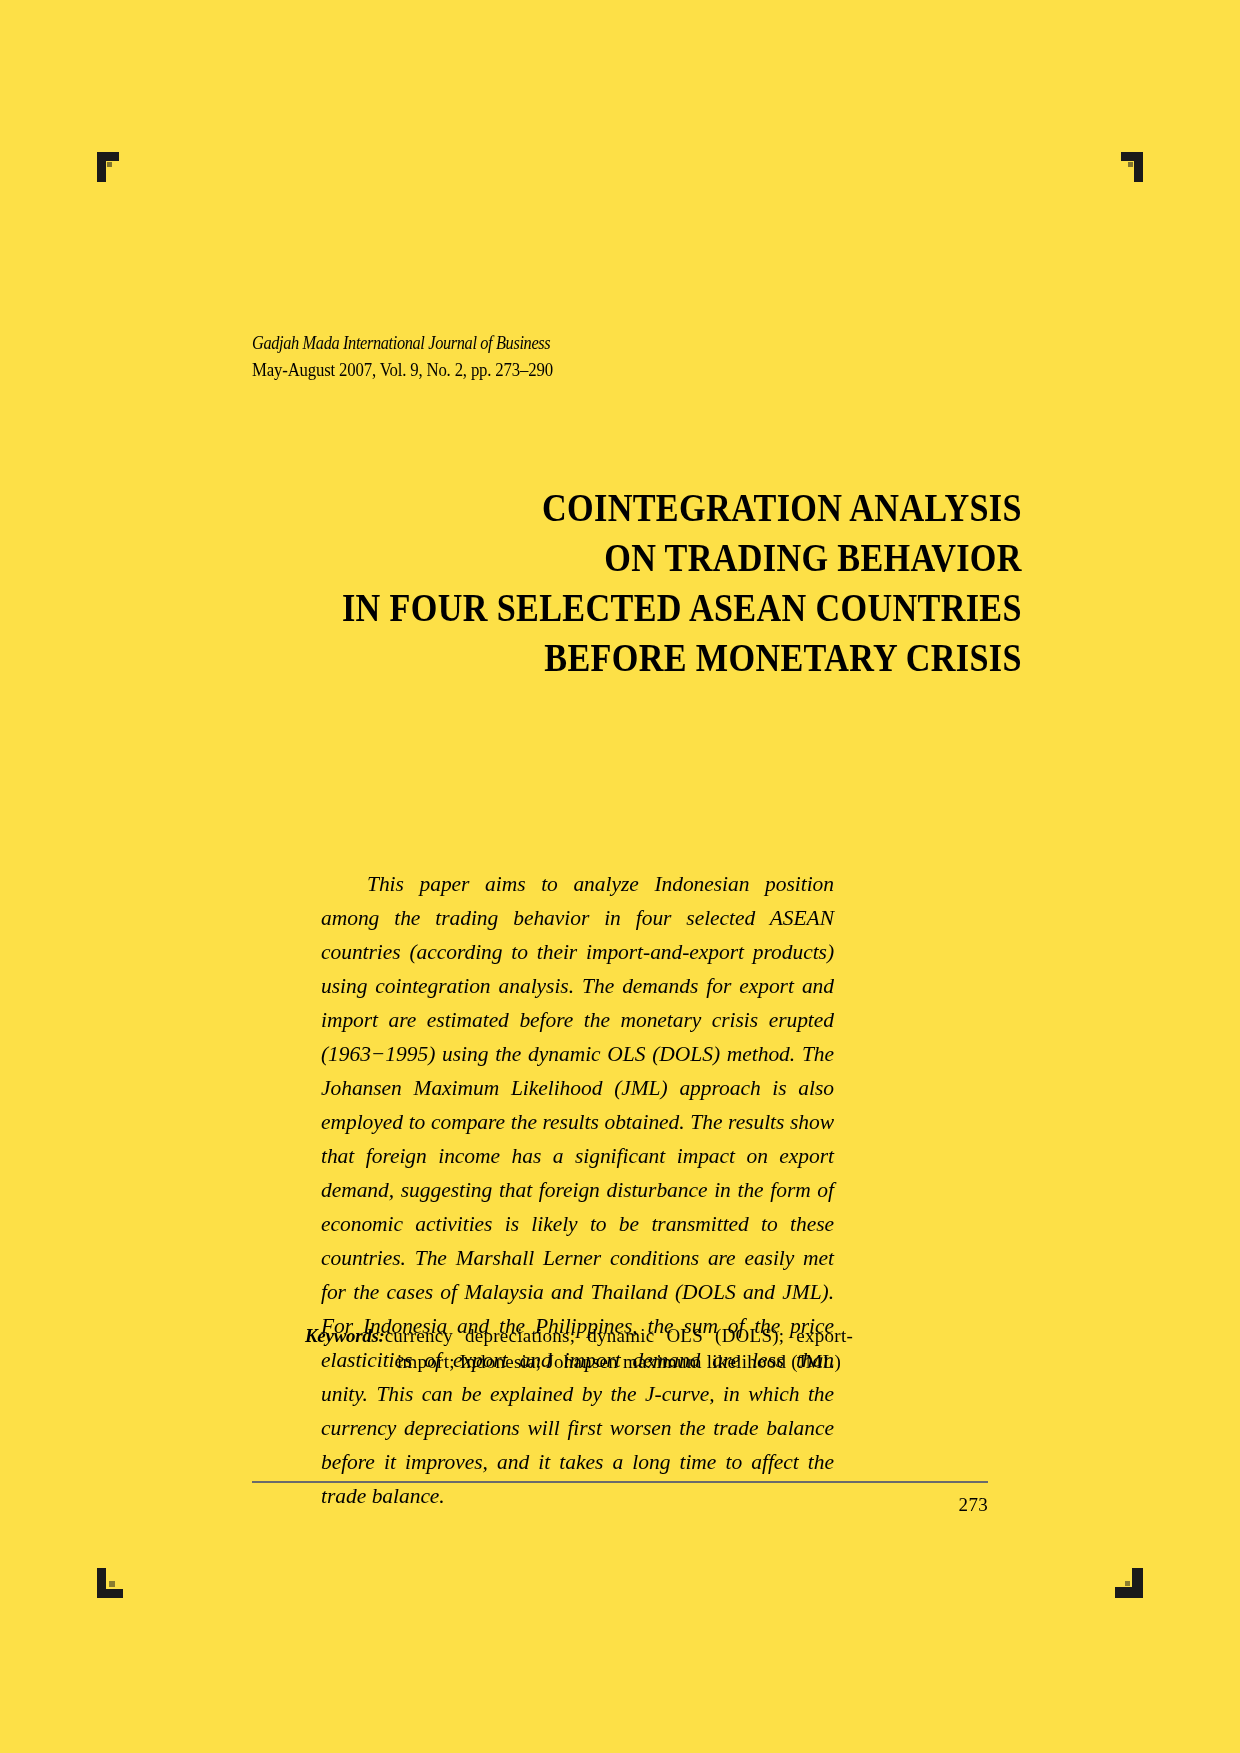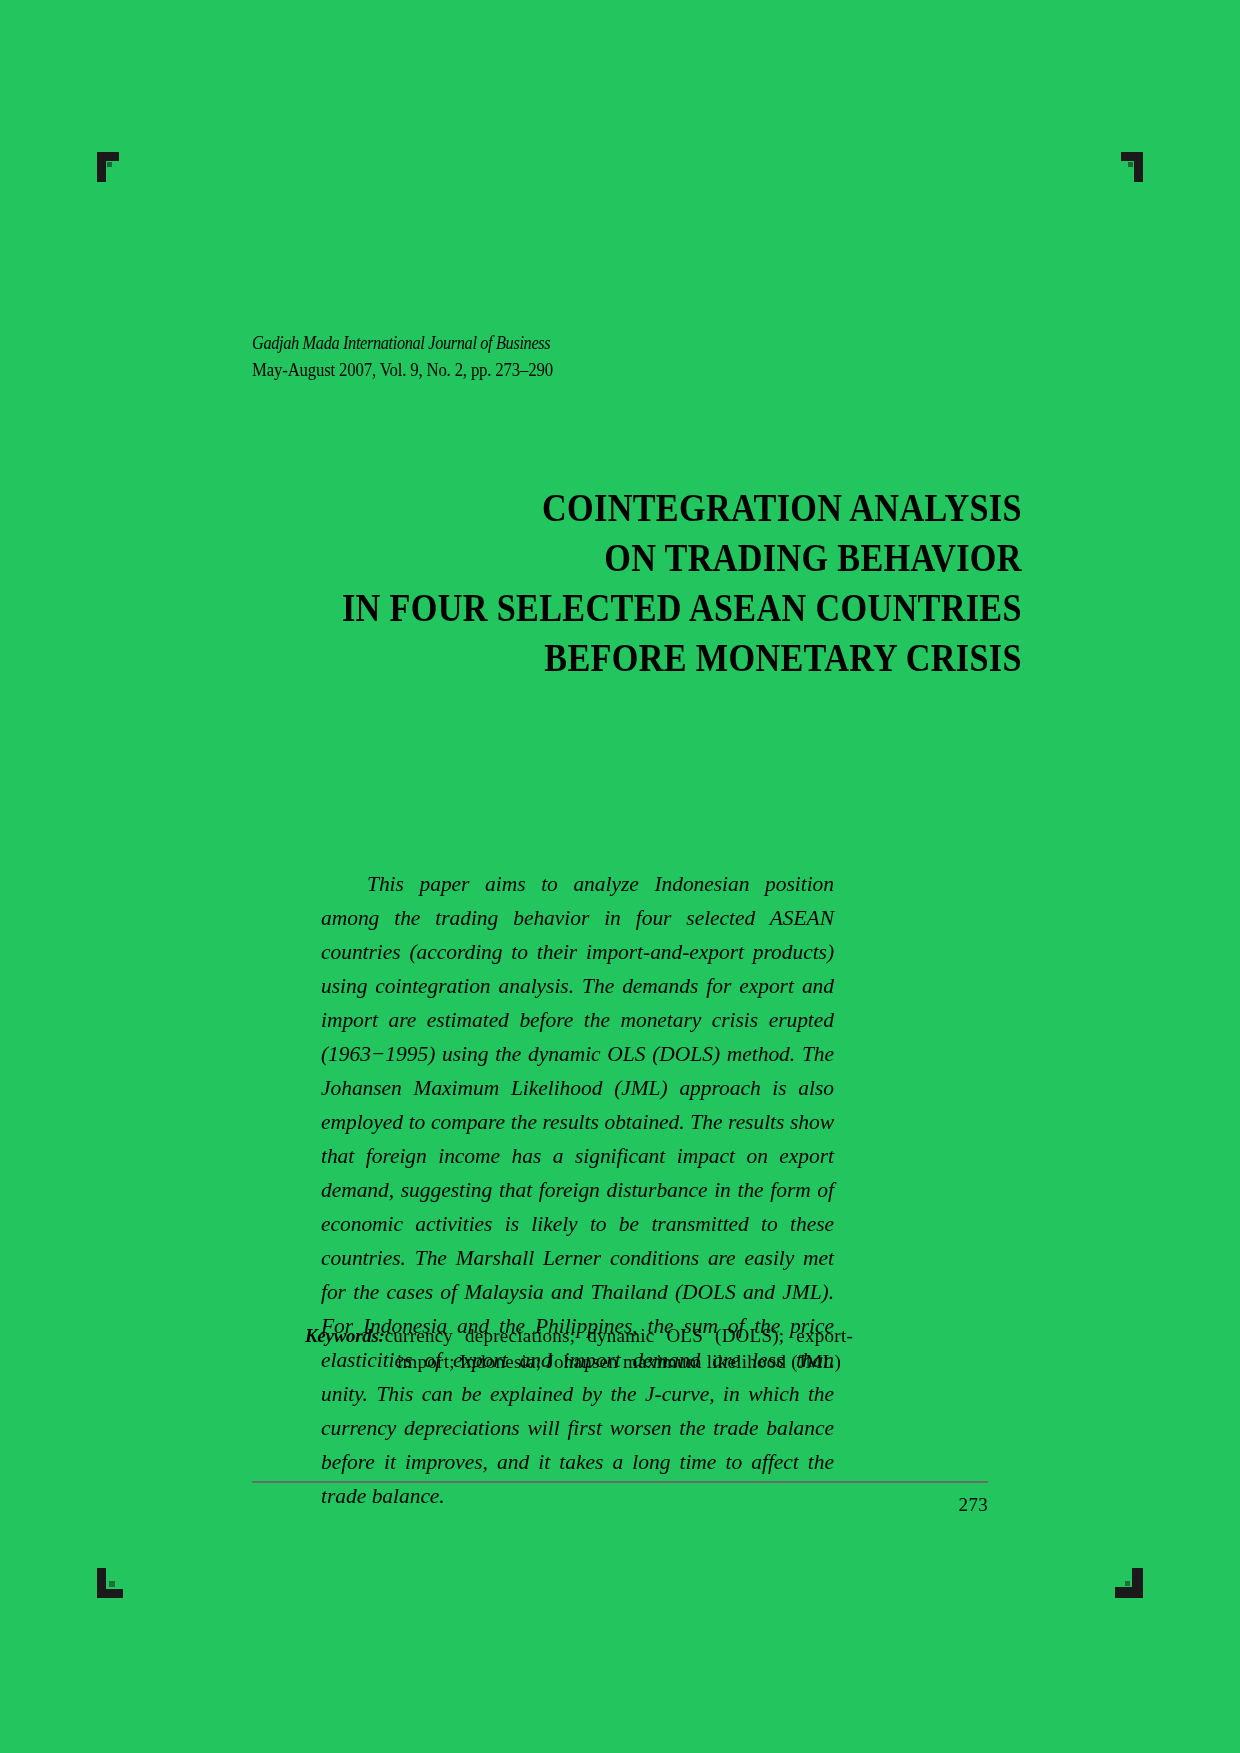--- a/index.html
+++ b/index.html
@@ -8,21 +8,21 @@
     background: #ffffff;
   }
   body {
     font-family: "Liberation Serif", "DejaVu Serif", serif;
     color: #000000;
   }
   .page {
     position: relative;
     width: 1240px;
     height: 1753px;
-    background: #22c55e;
+    background: #fde047;
     overflow: hidden;
     margin: 0 auto;
   }
 
   
   .crop-mark {
     position: absolute;
     width: 30px;
     height: 30px;
   }

